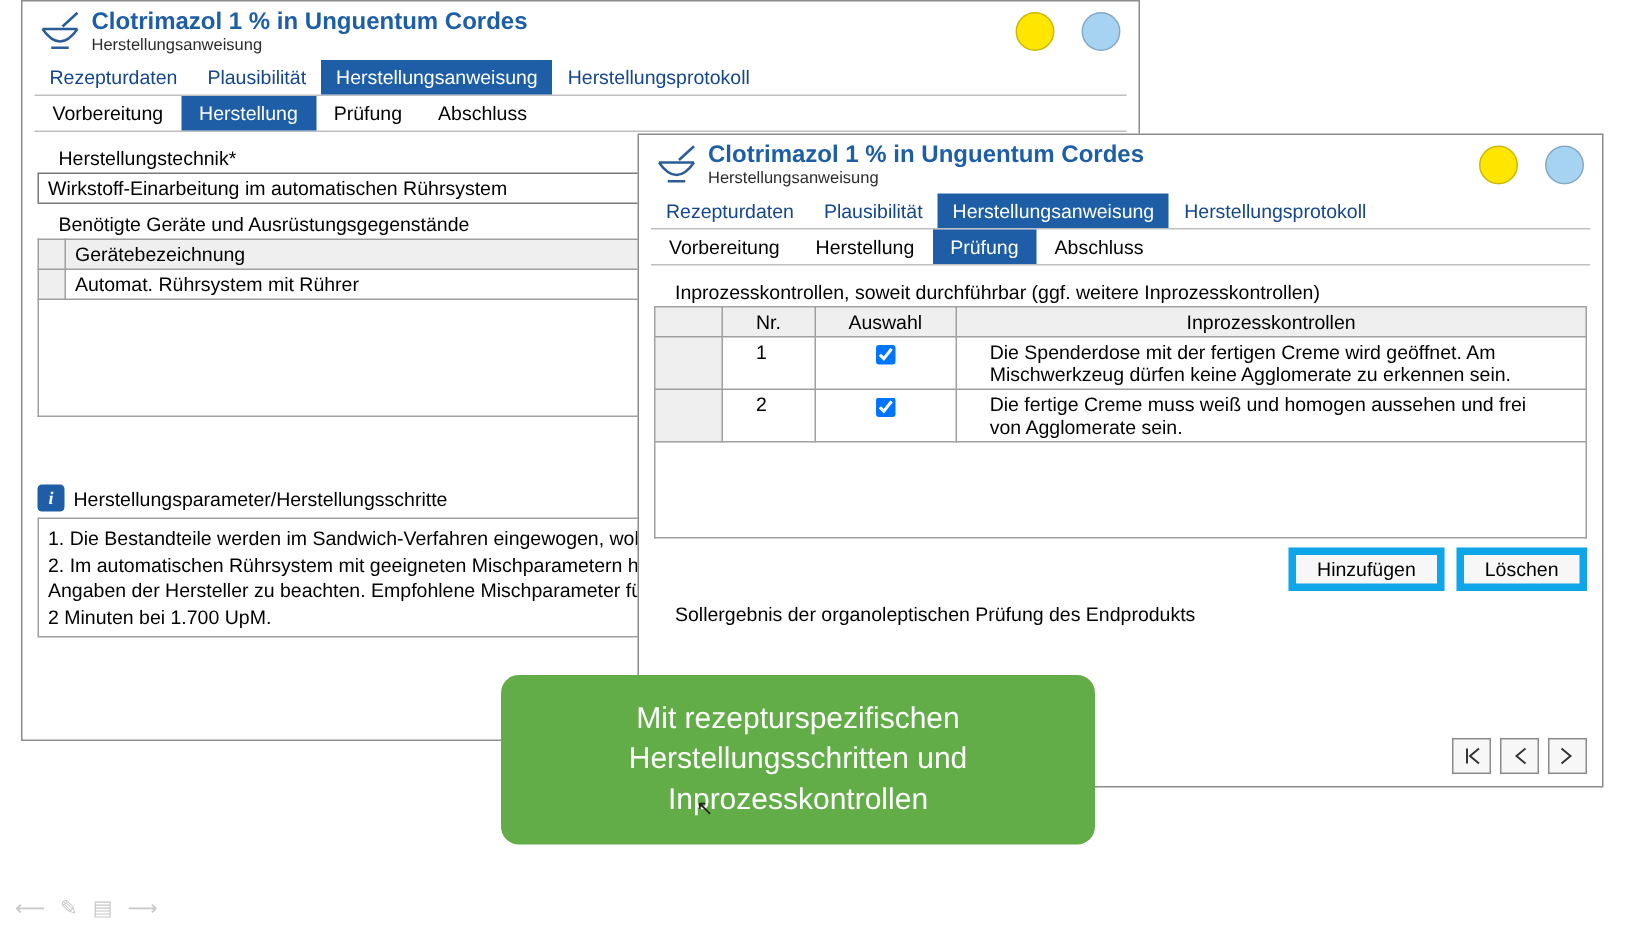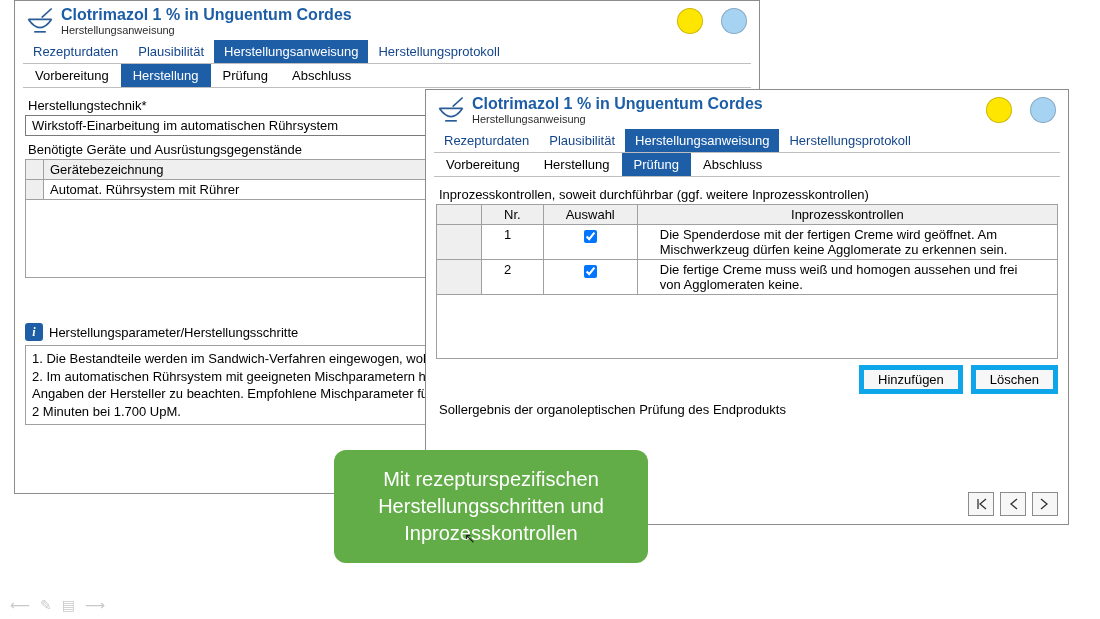--- a/index.html
+++ b/index.html
@@ -80,21 +80,21 @@
     color: #000000;
     cursor: pointer;
   }
   .subtab.active {
     background: #1d5ea6;
     color: #fff;
   }
 
   .content { padding: 6px 10px 10px 10px; color: #000; }
 
-  .label { margin: 4px 0 2px 3px; }
+  .label { margin: 4px 0 2px 14px; }
   .field {
     border: 1px solid #7a7a7a;
     background: #fff;
     width: 100%;
     padding: 2px 6px;
     font-family: inherit;
     font-size: 13px;
   }
   .grid {
     border: 1px solid #7a7a7a;
@@ -163,21 +163,21 @@
     border: 1px solid #8c8c8c;
     background: #f7f7f7;
     display:inline-flex; align-items:center; justify-content:center;
     cursor: pointer;
   }
 
   
   .callout {
     position: absolute;
     left: 334px; top: 450px;
-    width: 314px;
+    width: 396px;
     background: #63ad48;
     color: #fff;
     border-radius: 12px;
     padding: 16px 20px;
     text-align: center;
     font-size: 20px;
     line-height: 1.35;
     box-shadow: 0 0 0 rgba(0,0,0,0);
   }
 
@@ -314,21 +314,21 @@
       <tr>
         <td style="background:#efefef"></td>
         <td class="nr-cell">1</td>
         <td class="auswahl-cell"><input type="checkbox" class="chk" checked="" style=""></td>
         <td>Die Spenderdose mit der fertigen Creme wird geöffnet. Am Mischwerkzeug dürfen keine Agglomerate zu erkennen sein.</td>
       </tr>
       <tr>
         <td style="background:#efefef"></td>
         <td class="nr-cell">2</td>
         <td class="auswahl-cell"><input type="checkbox" class="chk" checked="" style=""></td>
-        <td>Die fertige Creme muss weiß und homogen aussehen und frei von Agglomeraten keine.</td>
+        <td>Die fertige Creme muss weiß und homogen aussehen und frei von Agglomerate sein.</td>
       </tr>
     </tbody>
       </table>
     <div style="height:64px;border:1px solid #a0a0a0;border-top:none"></div>
 
     <div class="btn-row-right">
       <button class="btn-small">Hinzufügen</button>
       <button class="btn-small">Löschen</button>
     </div>
 

